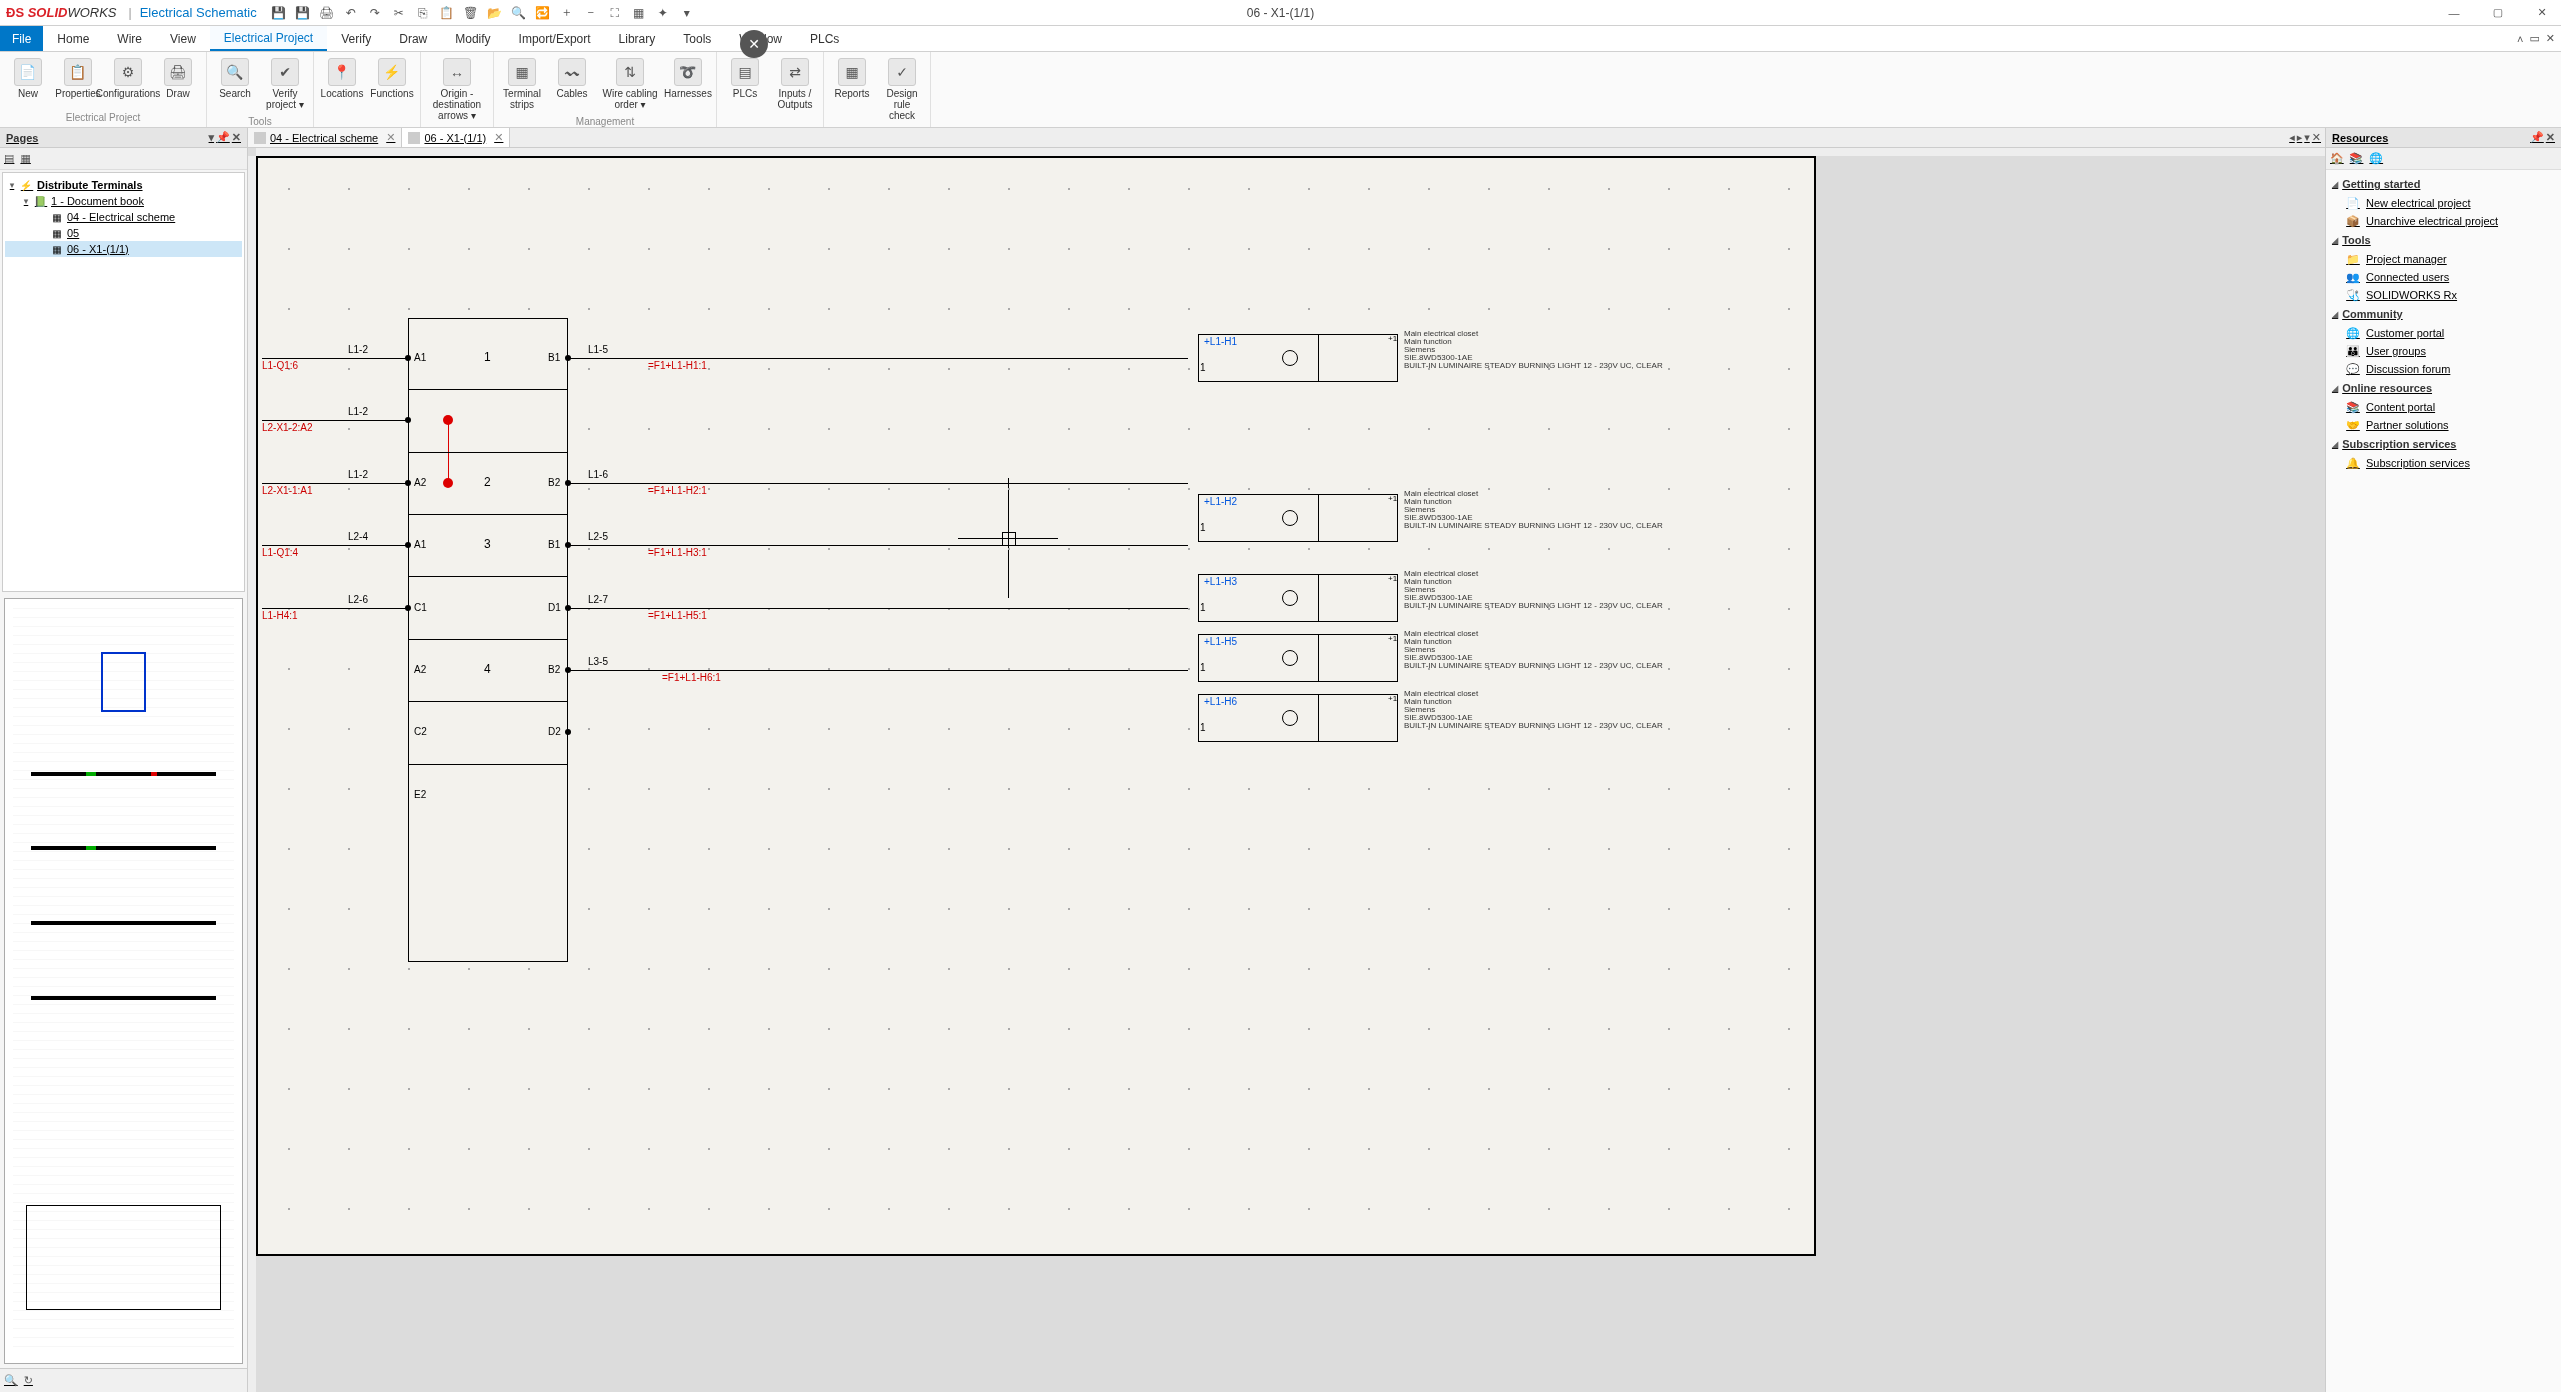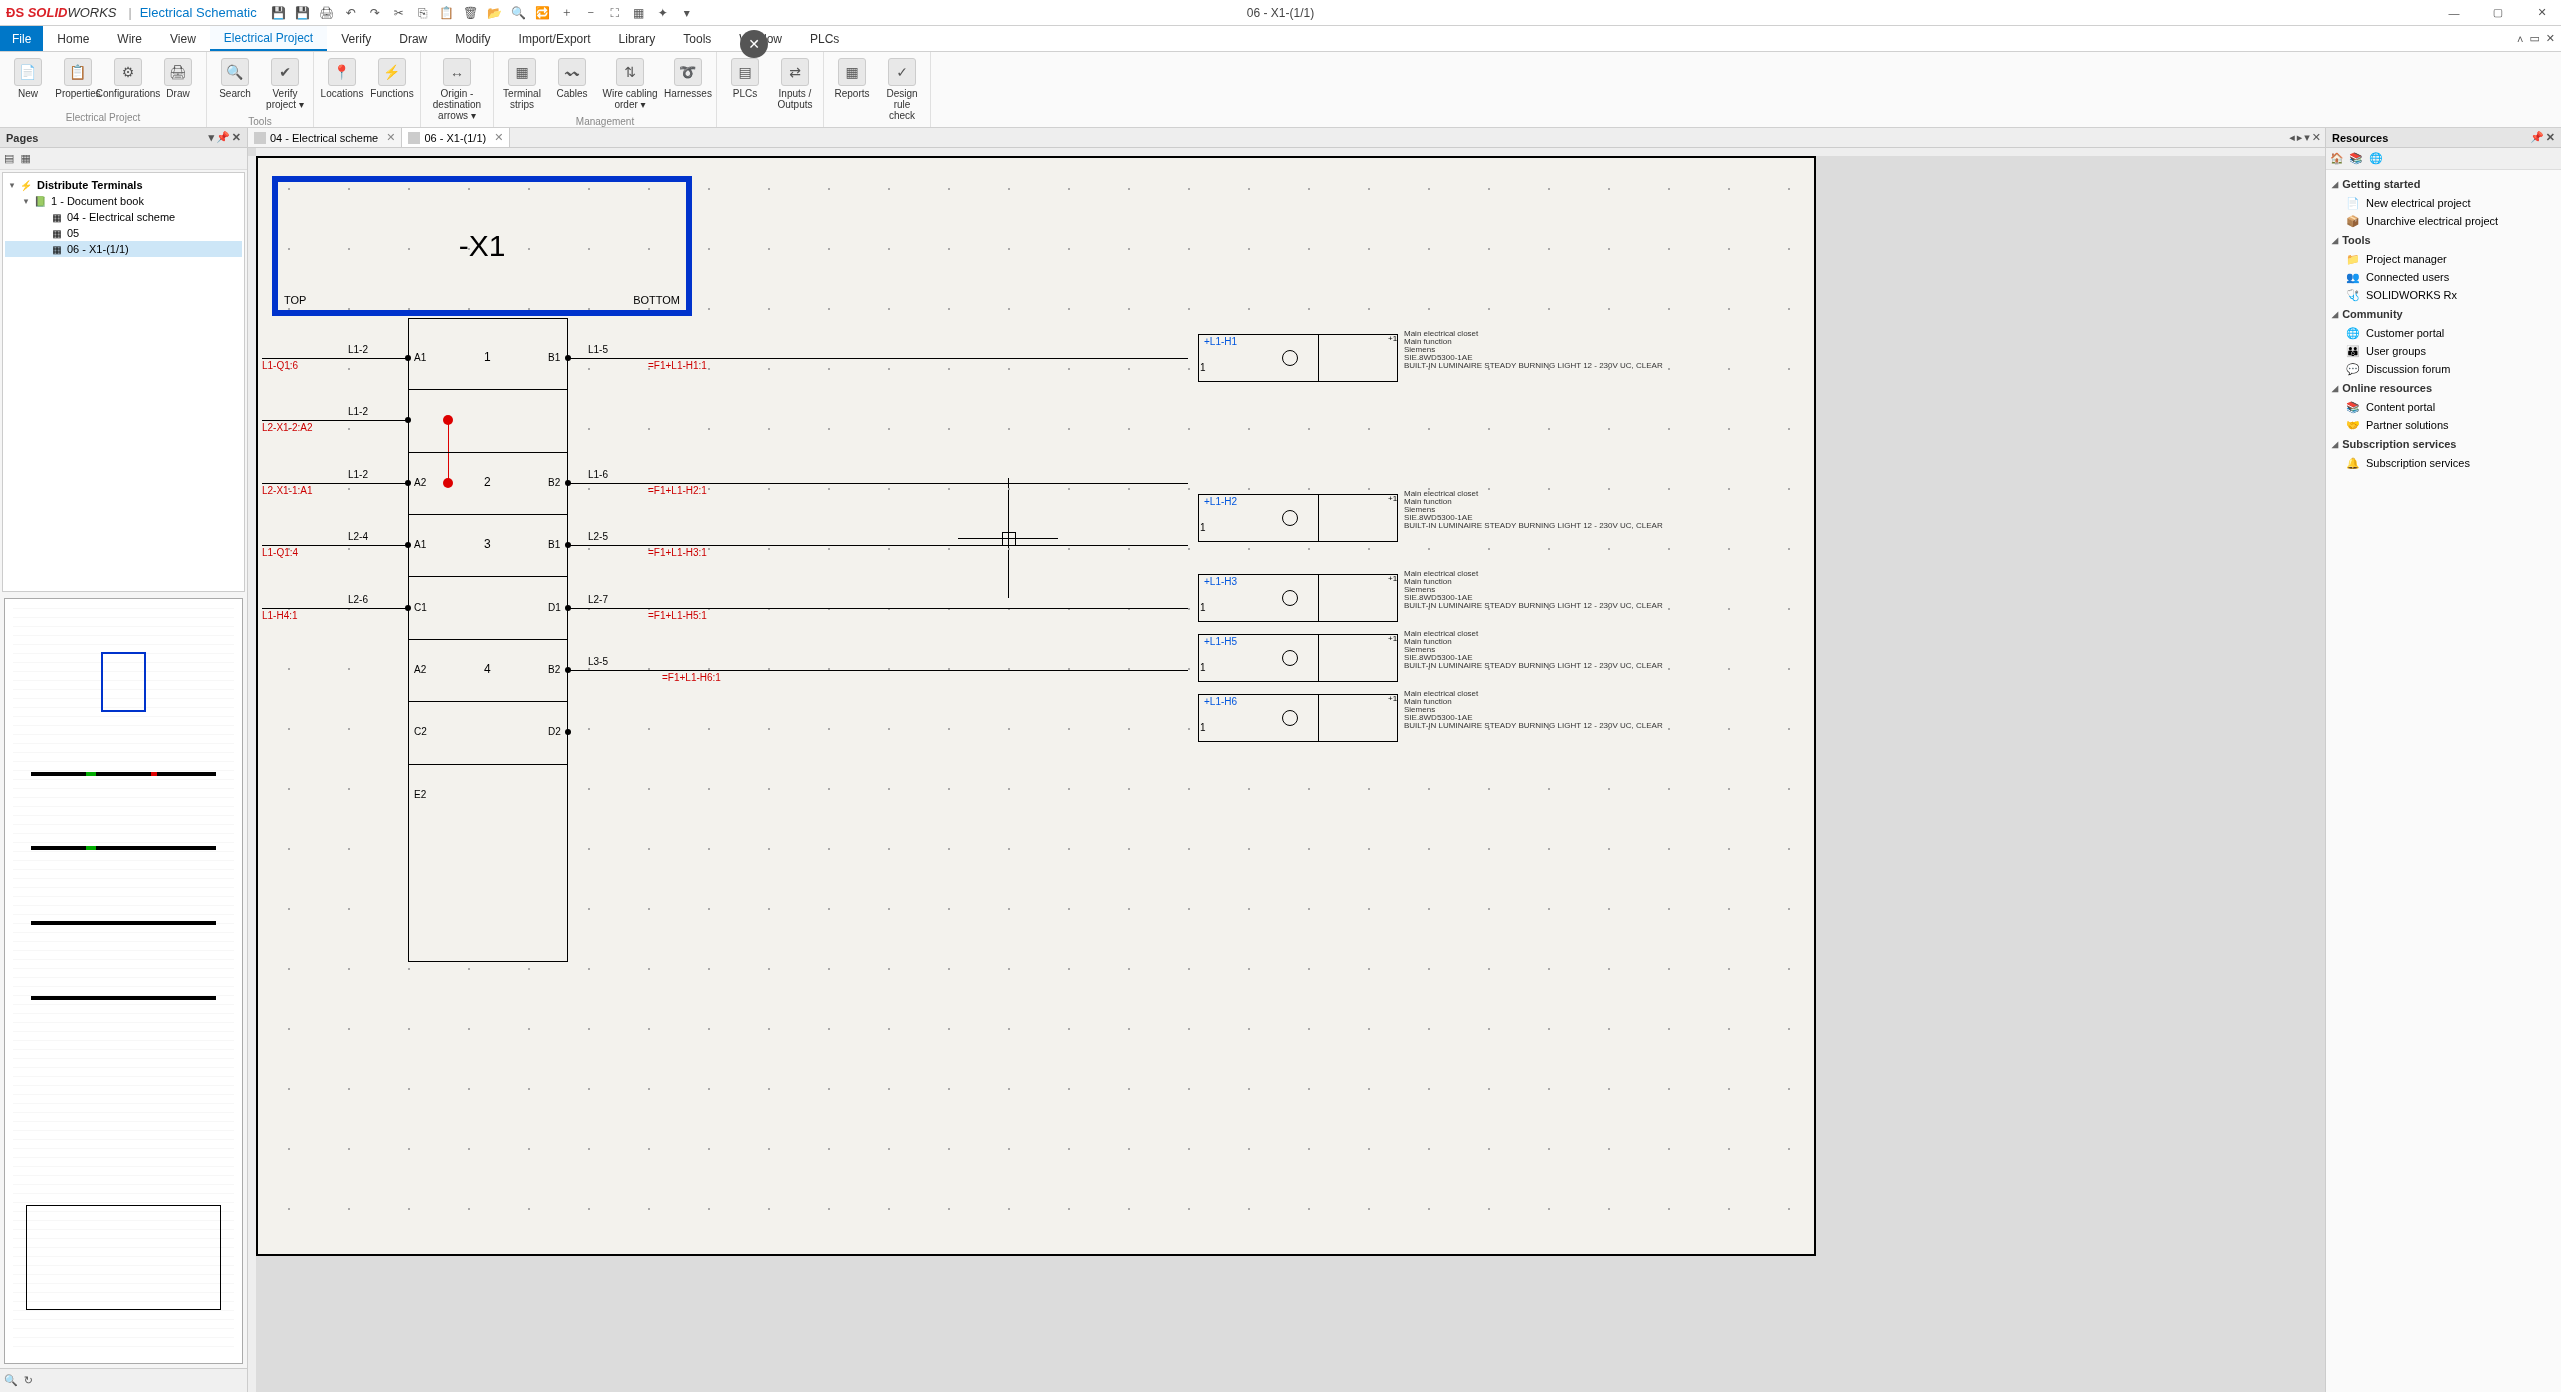--- a/index.html
+++ b/index.html
@@ -28,21 +28,21 @@
 .ribbon { display: flex; height: 76px; background: #fafafa; border-bottom: 1px solid #d0d0d0; font-size: 11px; }
 .ribbon-group { display: flex; flex-direction: column; align-items: center; padding: 2px 4px; border-right: 1px solid #e0e0e0; }
 .ribbon-group .btns { display: flex; gap: 2px; flex: 1; }
 .ribbon-group .grp-label { font-size: 10px; color: #888; padding: 2px 0; }
 .ribbon-btn { display: flex; flex-direction: column; align-items: center; justify-content: flex-start; width: 48px; padding: 4px 2px; cursor: pointer; text-align: center; }
 .ribbon-btn.wide { width: 64px; }
 .ribbon-btn .ico { width: 28px; height: 28px; background: #e8e8e8; border: 1px solid #ccc; border-radius: 3px; margin-bottom: 2px; display: flex; align-items: center; justify-content: center; font-size: 14px; color: #555; }
 .ribbon-btn .lbl { font-size: 10px; line-height: 1.1; color: #333; }
 
 
-.workspace { display: flex; height: calc(100% - 128px); }
+.workspace { display: flex; height: calc(100% - 128px); text-decoration: underline; }
 
 
 .left-panel { width: 248px; display: flex; flex-direction: column; border-right: 1px solid #ccc; background: #f5f5f5; }
 .panel-header { height: 20px; background: #e5e5e5; border-bottom: 1px solid #ccc; display: flex; align-items: center; padding: 0 6px; font-size: 11px; font-weight: bold; color: #333; }
 .panel-header .ph-ctrls { margin-left: auto; display: flex; gap: 2px; }
 .panel-toolbar { height: 22px; background: #f0f0f0; border-bottom: 1px solid #ddd; display: flex; align-items: center; padding: 0 4px; gap: 6px; }
 .tree { flex: 0 0 auto; background: #fff; border: 1px solid #ccc; margin: 2px; padding: 4px 2px; font-size: 11px; height: 420px; overflow: auto; }
 .tree-row { display: flex; align-items: center; padding: 1px 0 1px 2px; cursor: pointer; white-space: nowrap; }
 .tree-row .tri { width: 10px; text-align: center; color: #666; font-size: 9px; }
 .tree-row .tico { width: 14px; height: 14px; margin: 0 3px; display: inline-flex; align-items: center; justify-content: center; font-size: 10px; }
@@ -347,25 +347,20 @@
         <span class="small-ico">▸</span>
         <span class="small-ico">▾</span>
         <span class="small-ico">✕</span>
       </div>
     </div>
     <div class="canvas-wrap">
       <div class="ruler-top"></div>
       <div class="ruler-left"></div>
       <div class="sheet" id="sheet">
 
-        <div class="tstrip-title" style="left:14px;top:18px;width:420px;height:140px;">
-          <div class="main">-X1</div>
-          <div class="corner-l">TOP</div>
-          <div class="corner-r">BOTTOM</div>
-        </div>
 
         <div style="position:absolute;left:750px;top:320px;width:1px;height:120px;background:#000"></div>
         <div style="position:absolute;left:700px;top:380px;width:100px;height:1px;background:#000"></div>
         <div style="position:absolute;left:744px;top:374px;width:14px;height:14px;border:1px solid #000"></div>
       <div class="grid-dot" style="left: 30px; top: 30px;"></div>
           <div class="grid-dot" style="left: 30px; top: 90px;"></div>
           <div class="grid-dot" style="left: 30px; top: 150px;"></div>
           <div class="grid-dot" style="left: 30px; top: 210px;"></div>
           <div class="grid-dot" style="left: 30px; top: 270px;"></div>
           <div class="grid-dot" style="left: 30px; top: 330px;"></div>

